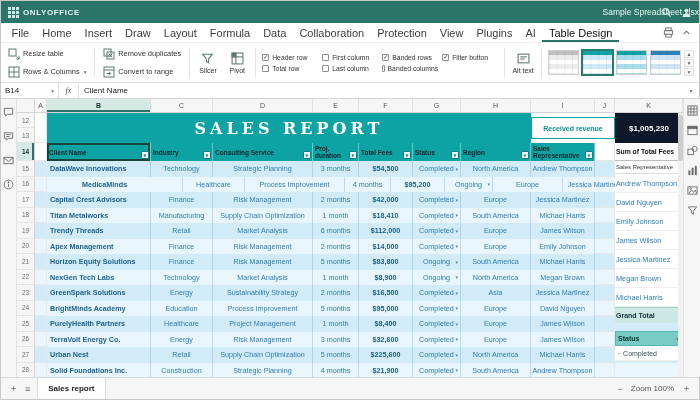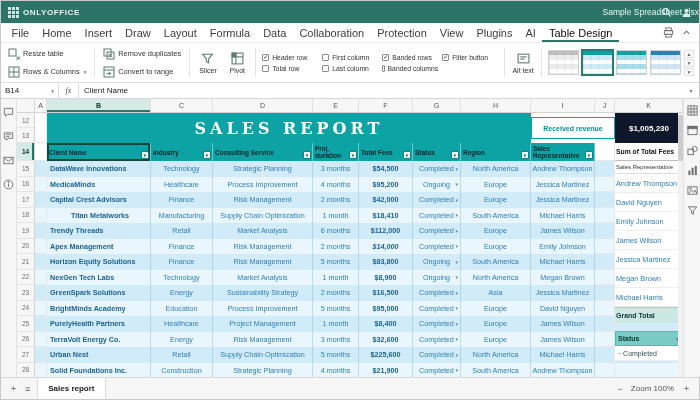--- a/index.html
+++ b/index.html
@@ -386,21 +386,21 @@
                 <span>North America</span>
               </div>
               <div class="dcell c7" style="width: 64px;">
                 <span>Andrew Thompson</span>
               </div>
               <div class="ecell" style="width: 20px;"></div>
             </div>
             <div class="grow drow bb">
               <div class="rownum">16</div>
               <div class="ecell" style="width: 12px;"></div>
-              <div class="dcell c0" style="width: 104px;">
+              <div class="dcell c0" style="width: 104px; margin-left: 32px;">
                 <span>MedicaMinds</span>
               </div>
               <div class="dcell c1" style="width: 62px;">
                 <span>Healthcare</span>
               </div>
               <div class="dcell c2" style="width: 100px;">
                 <span>Process Improvement</span>
               </div>
               <div class="dcell c3" style="width: 46px;">
                 <span>4 months</span>
@@ -446,21 +446,21 @@
                 <span>Europe</span>
               </div>
               <div class="dcell c7" style="width: 64px;">
                 <span>Jessica Martinez</span>
               </div>
               <div class="ecell" style="width: 20px;"></div>
             </div>
             <div class="grow drow bb">
               <div class="rownum">18</div>
               <div class="ecell" style="width: 12px;"></div>
-              <div class="dcell c0" style="width: 104px; justify-content: center;">
+              <div class="dcell c0" style="width: 104px;">
                 <span>Titan Metalworks</span>
               </div>
               <div class="dcell c1" style="width: 62px;">
                 <span>Manufacturing</span>
               </div>
               <div class="dcell c2" style="width: 100px;">
                 <span>Supply Chain Optimization</span>
               </div>
               <div class="dcell c3" style="width: 46px;">
                 <span>1 month</span>
@@ -518,21 +518,21 @@
               </div>
               <div class="dcell c1" style="width: 62px;">
                 <span>Finance</span>
               </div>
               <div class="dcell c2" style="width: 100px;">
                 <span>Risk Management</span>
               </div>
               <div class="dcell c3" style="width: 46px;">
                 <span>2 months</span>
               </div>
-              <div class="dcell c4" style="width: 54px; font-style: italic;">
+              <div class="dcell c4" style="width: 54px;">
                 <span>$14,000</span>
               </div>
               <div class="dcell c5" style="width: 48px;">
                 <span>Completed</span>
                 <span class="sdd">▾</span>
               </div>
               <div class="dcell c6" style="width: 70px;">
                 <span>Europe</span>
               </div>
               <div class="dcell c7" style="width: 64px;">

